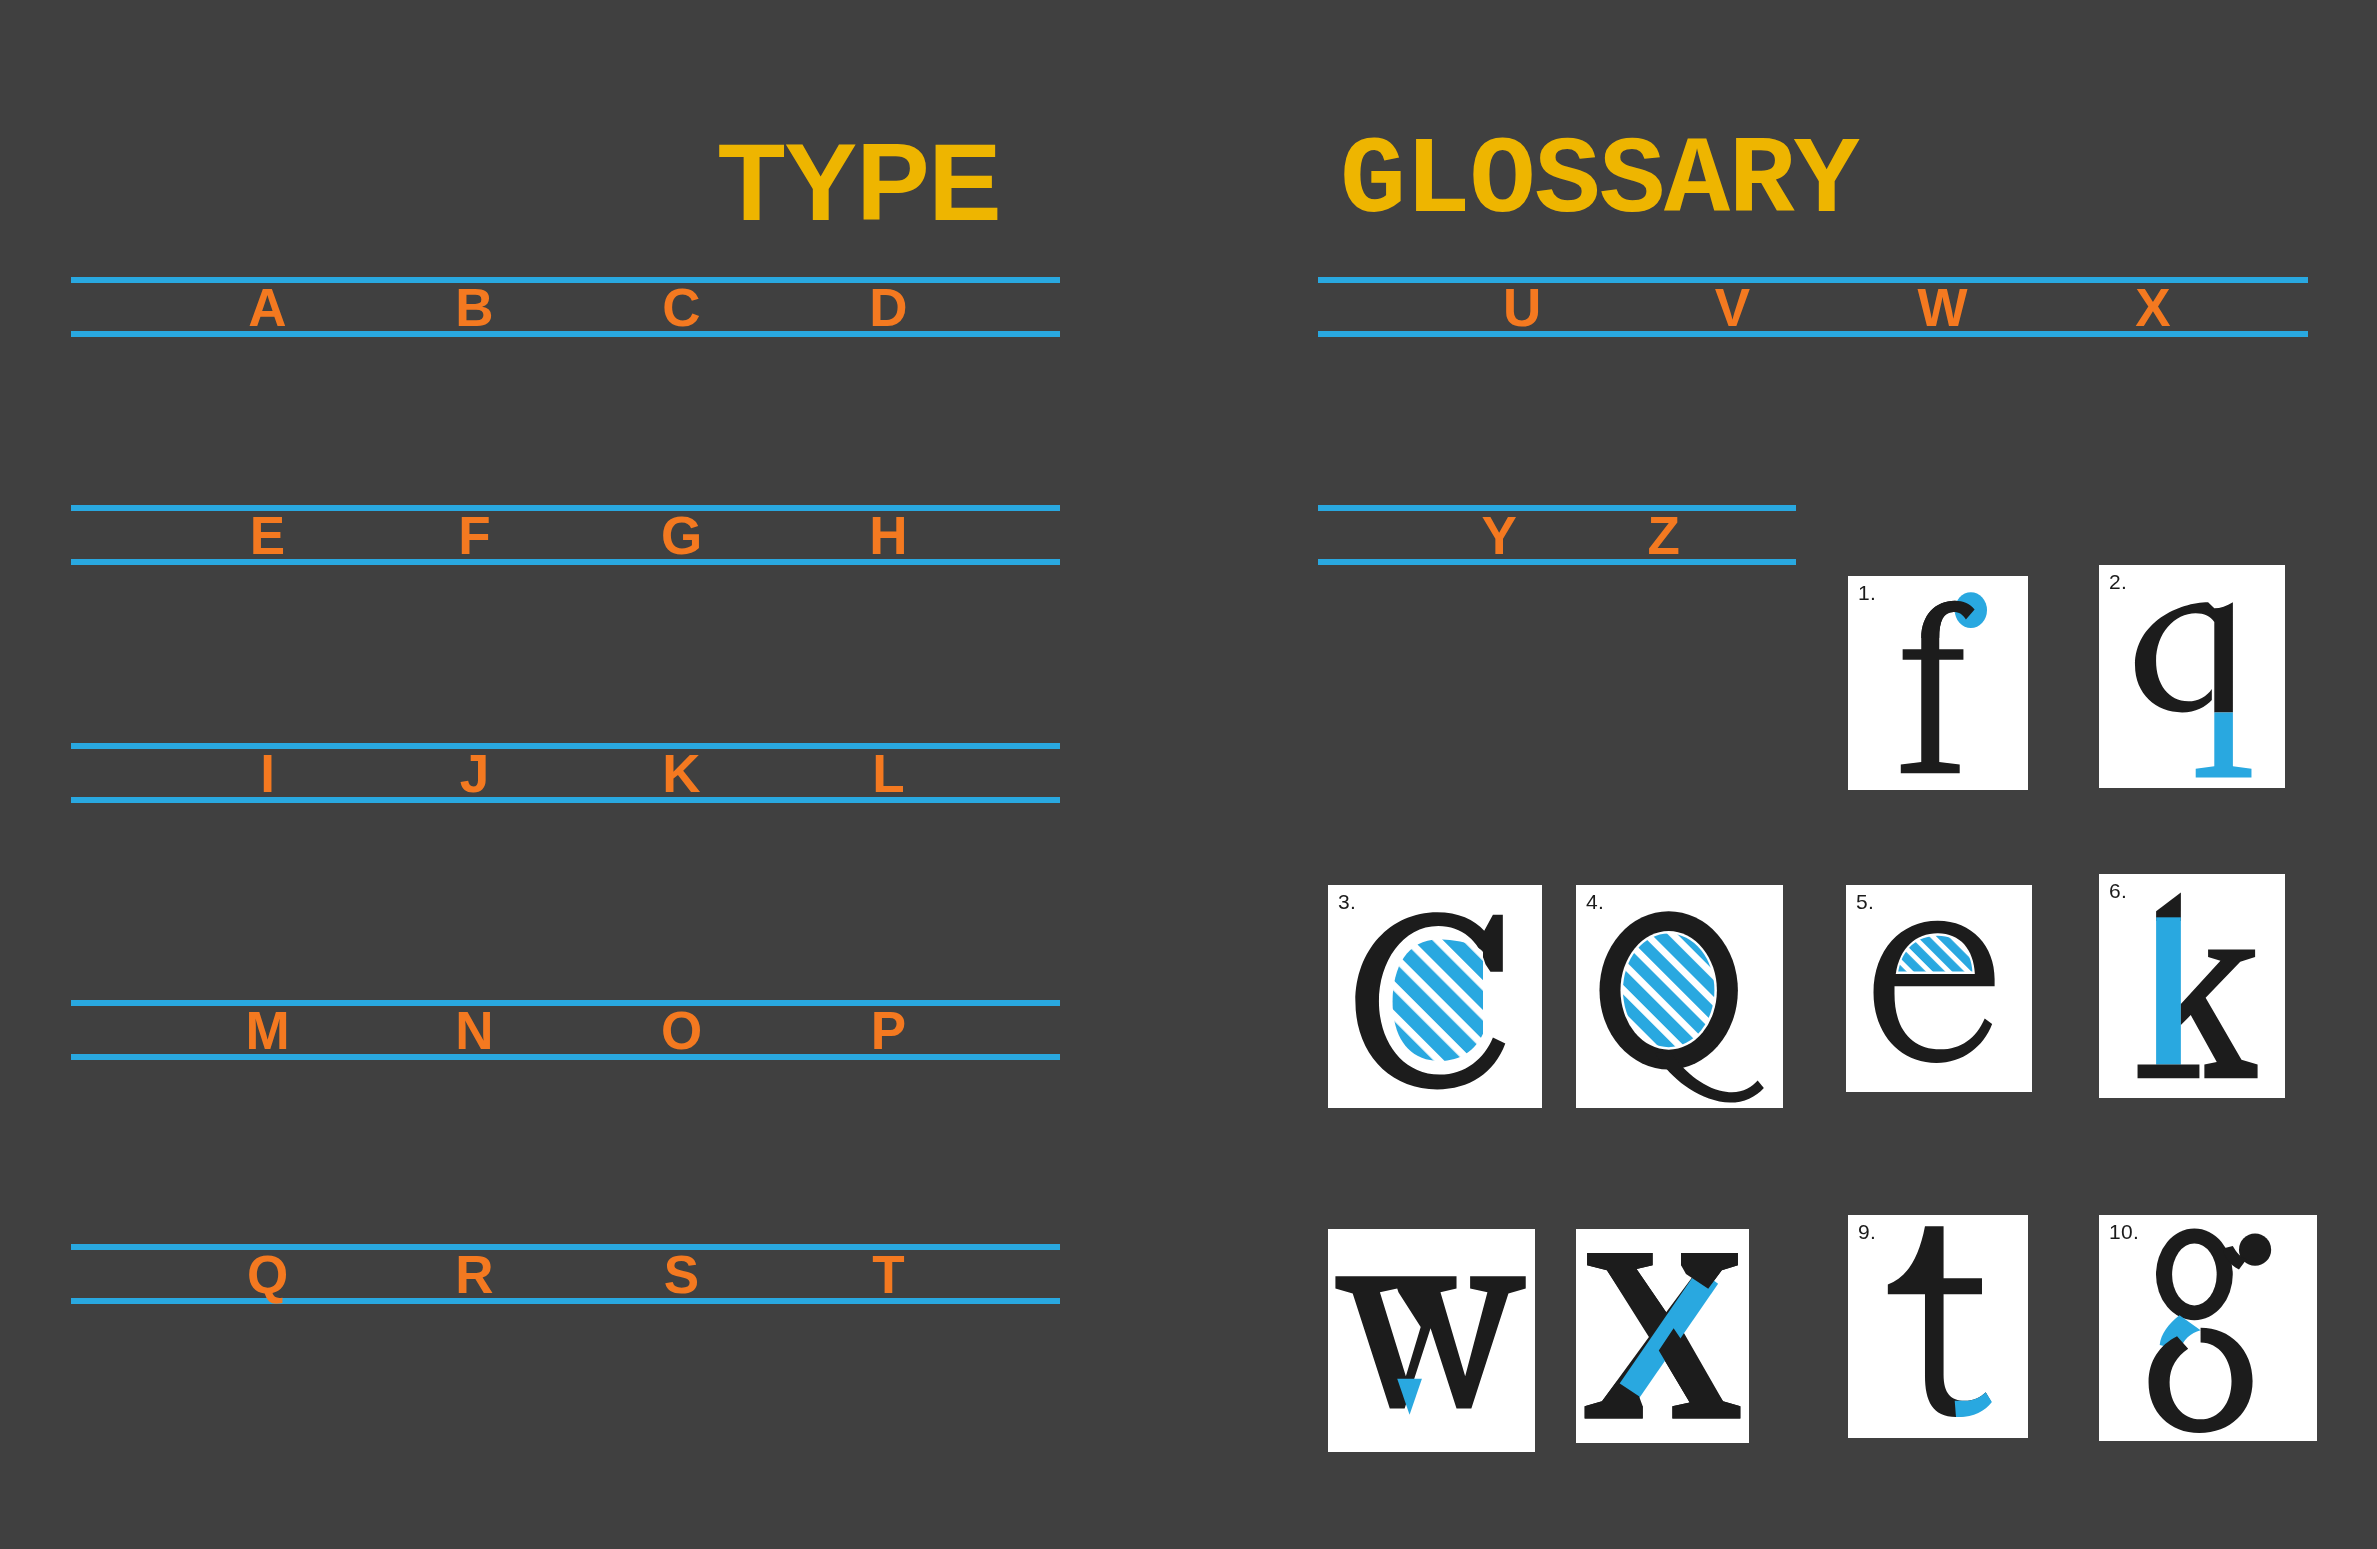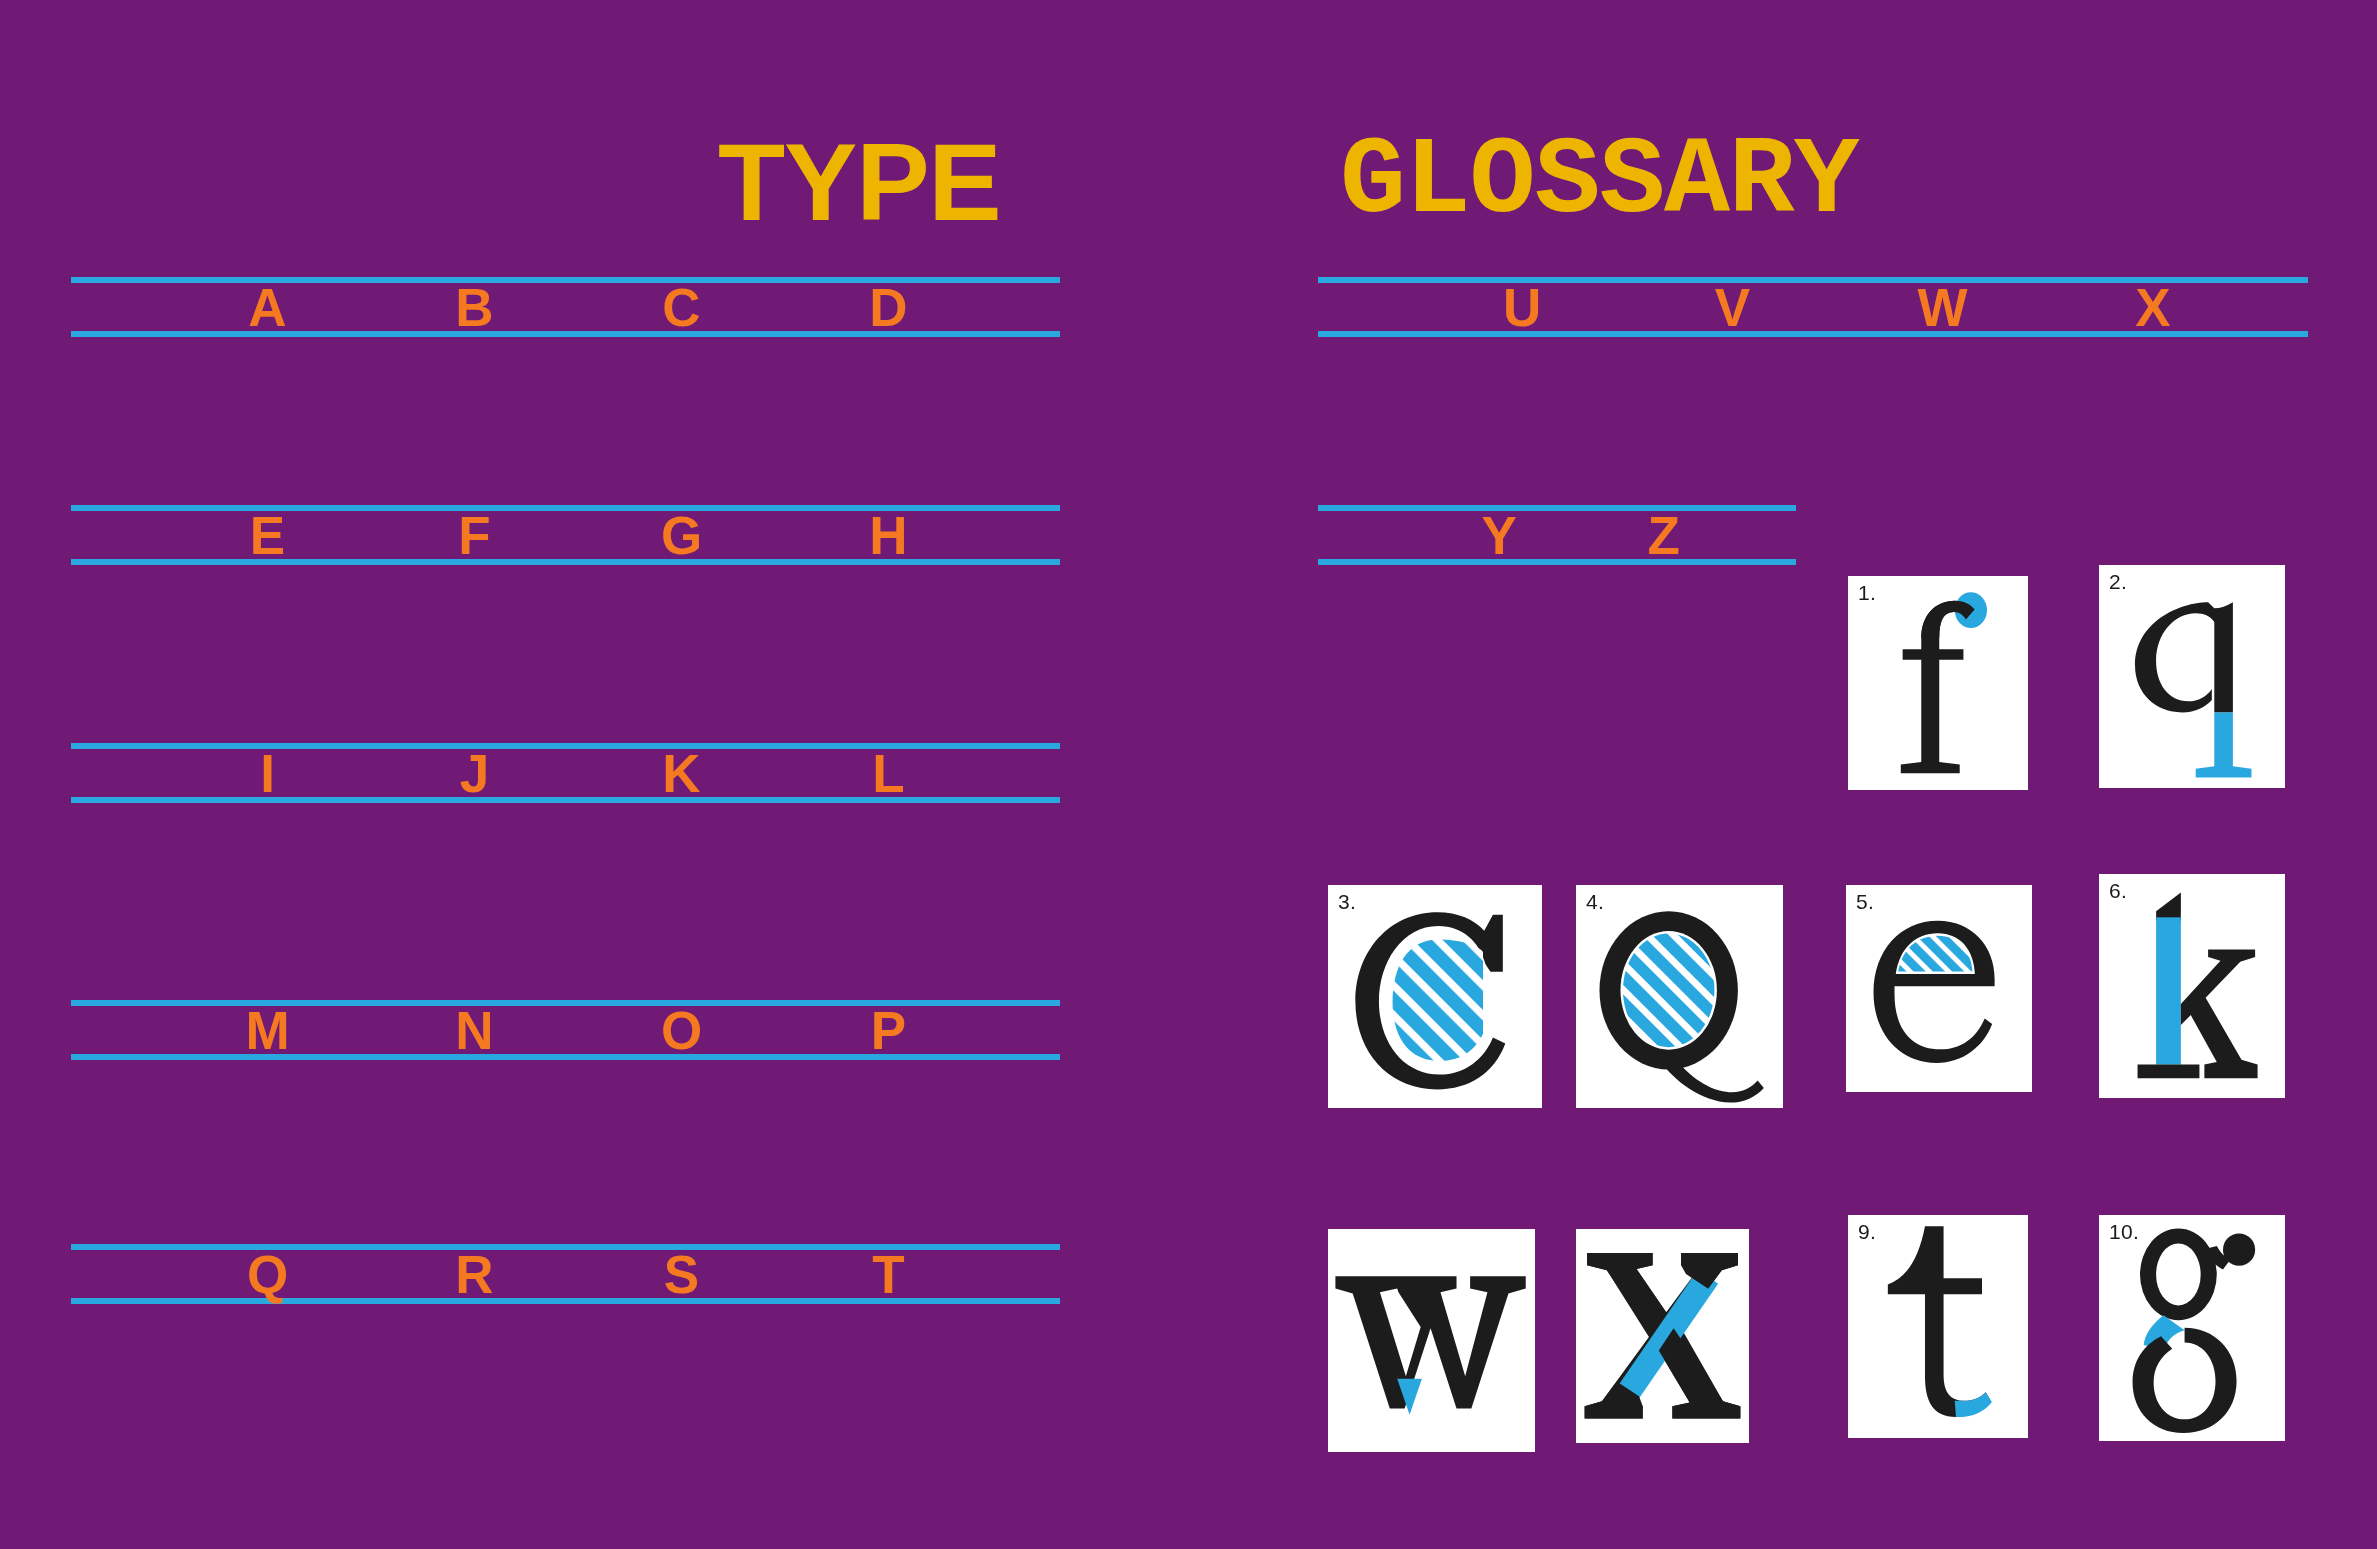--- a/index.html
+++ b/index.html
@@ -4,21 +4,21 @@
 <title>Type Glossary</title>
 <style>
   html,body{margin:0;padding:0;background:#000;}
   body{
     width:2377px;height:1549px;
     font-family:"Liberation Sans", sans-serif;
     background:#000000;
     overflow:hidden;
     position:relative;
   }
-  .poster{position:absolute;inset:0;background:#701a75;}
+  .poster{position:absolute;inset:0;background:#404040;}
 
   
   .title{
     position:absolute;
     font-family:"Liberation Sans", sans-serif;
     font-weight:bold;
     font-size:110px;
     letter-spacing:-1.2px;
     line-height:1;
     color:#eeb500;
@@ -270,21 +270,21 @@
   <div class="card" style="left:1848px; top:1215px; width:180px; height:223px;">
     <div class="num">9.</div>
     <div class="glyph">
       <svg viewBox="0 0 290 360" xmlns="http://www.w3.org/2000/svg">
         <path d="M124 18 L154 18 L154 102 L216 102 L216 128 L154 128 L154 258 C154 288 166 300 188 300 C202 300 214 294 222 286 L230 300 C218 316 198 326 174 326 C136 326 124 300 124 260 L124 128 L64 128 L64 112 C94 102 114 70 124 18 Z" fill="#1c1c1c"></path>
         <path d="M188 300 C202 300 214 294 222 286 L232 302 C220 318 198 328 174 326 L172 300 Z" fill="#29a8e0"></path>
       </svg>
     </div>
   </div>
 
-  <div class="card" style="left:2099px; top:1215px; width:186px; height:226px;">
+  <div class="card" style="left:2099px; top:1215px; width:218px; height:226px;">
     <div class="num">10.</div>
     <div class="glyph">
       <svg viewBox="0 0 300 365" xmlns="http://www.w3.org/2000/svg">
         <ellipse cx="128" cy="96" rx="62" ry="74" fill="#1c1c1c"></ellipse>
         <ellipse cx="128" cy="96" rx="36" ry="50" fill="#ffffff"></ellipse>
         <circle cx="226" cy="56" r="26" fill="#1c1c1c"></circle>
         <path d="M190 50 C196 60 202 68 212 72 L200 88 C184 80 176 66 174 54 Z" fill="#1c1c1c"></path>
         <path d="M104 162 C86 176 74 192 72 210 L104 218 C110 202 122 190 138 186 Z" fill="#29a8e0"></path>
         <path d="M138 182 C186 182 222 218 222 268 C222 318 186 352 136 352 C88 352 54 318 54 270 C54 236 72 210 100 196 L118 216 C100 228 88 246 88 270 C88 304 108 330 138 330 C168 330 188 304 188 268 C188 234 168 206 138 206 Z" fill="#1c1c1c"></path>
       </svg>

